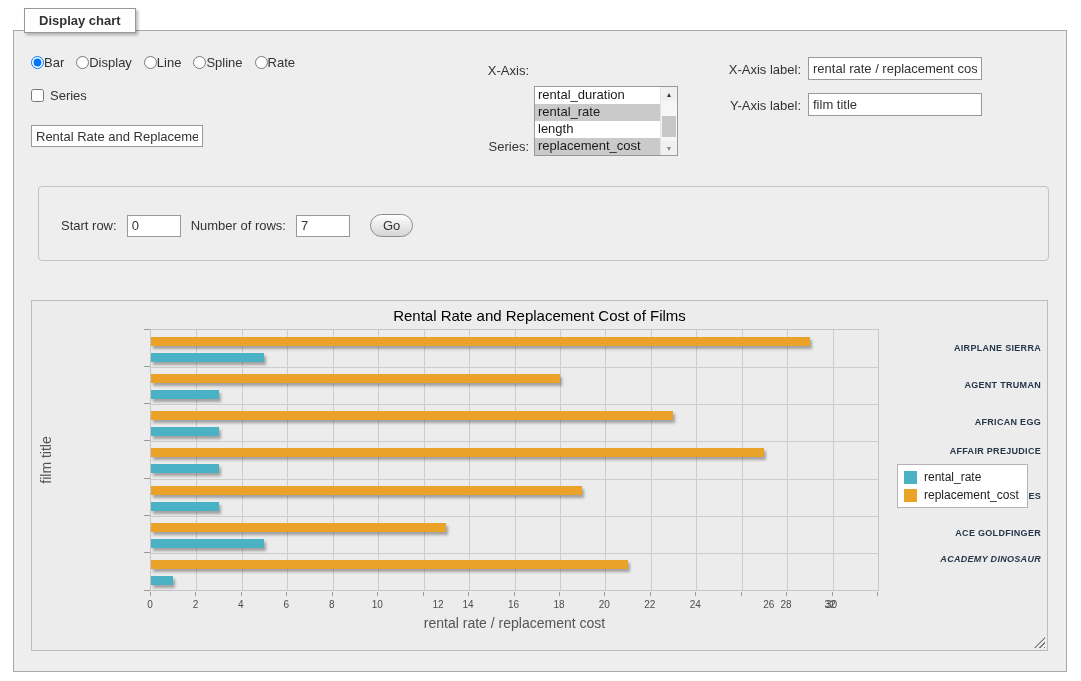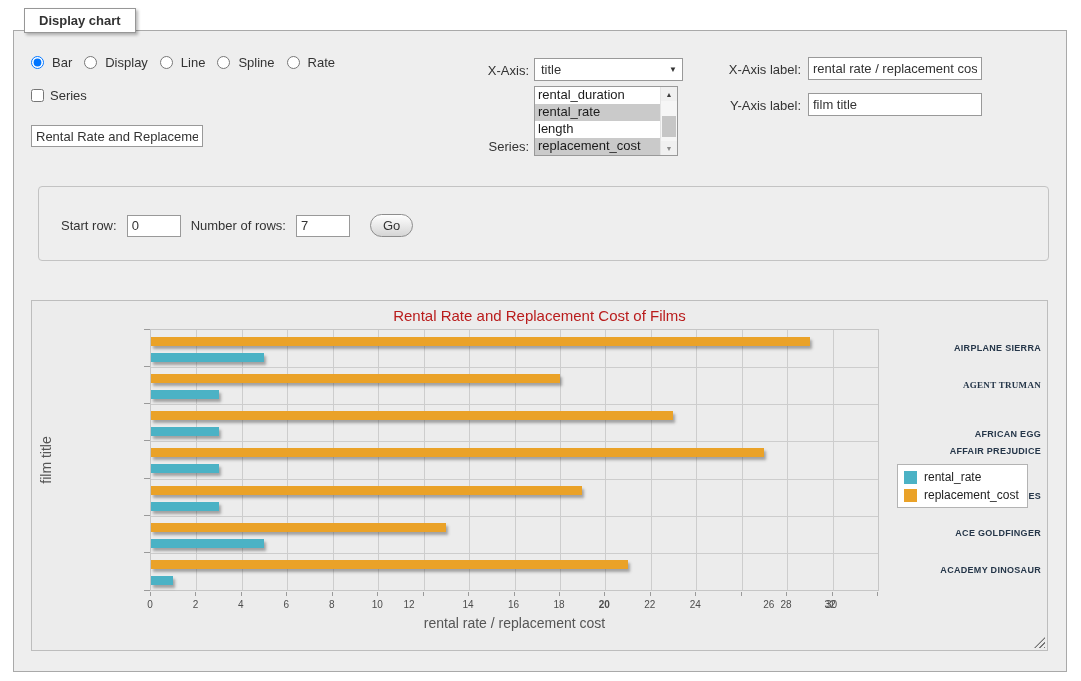--- a/index.html
+++ b/index.html
@@ -7,21 +7,21 @@
   .page { position:relative; width:1081px; height:681px; background:#fff; overflow:hidden; }
 
   .panel { position:absolute; left:13px; top:30px; width:1054px; height:642px;
            background:#eeeeee; border:1px solid #a9a9a9; }
   .panel-legend { position:absolute; left:10px; top:-23px; background:#ffffff;
            border:1px solid #979797; padding:4px 14px; font-size:13px; font-weight:bold;
            color:#333; box-shadow:2px 2px 3px rgba(0,0,0,0.28); white-space:nowrap; }
 
   .radio-row { position:absolute; left:17px; top:24px; display:flex; gap:12px;
            font-size:13px; color:#333; align-items:center; }
-  .radio-row label { display:flex; align-items:center; gap:8px; cursor:pointer; }
+  .radio-row label { display:flex; align-items:center; gap:0; cursor:pointer; }
   .radio-row input { margin:0; }
   .stacked-row { position:absolute; left:17px; top:57px; display:flex; gap:6px;
            font-size:13px; color:#333; align-items:center; cursor:pointer; }
   .stacked-row input { margin:0; }
 
   .text-input { border:1px solid #999; background:#fff; font-size:13px; color:#333;
            padding:2px 4px; font-family:"Liberation Sans", sans-serif; }
   .title-input { position:absolute; left:17px; top:94px; width:172px; height:22px; }
 
   .form-label { position:absolute; font-size:13px; color:#333; text-align:right; }
@@ -58,21 +58,21 @@
            font-size:13px; color:#333; }
   .rows-inner .gap { width:10px; }
   .small-input { width:54px; height:22px; }
   .go-button { margin-left:20px; height:23px; padding:1px 12px 2px; border:1px solid #8d8d8d;
            border-radius:12px; background:linear-gradient(#fefefe,#d5d5d5); font-size:13px;
            color:#333; cursor:pointer; font-family:"Liberation Sans", sans-serif; }
 
   .chart-container { position:absolute; left:17px; top:269px; width:1017px; height:351px;
            border:1px solid #bdbdbd; background:#ececec; }
   .chart-title { position:absolute; top:6px; left:0; width:100%; text-align:center;
-           font-size:15px; color:#b91c1c; }
+           font-size:15px; color:#000000; }
   .plot-area { position:absolute; left:118px; top:28px; width:729px; height:262px;
            border:1px solid #c6c6c6; }
   .vgrid { position:absolute; top:0; bottom:0; width:1px; background:#cdcdcd; }
   .hgrid { position:absolute; left:0; right:0; height:1px; background:#cdcdcd; }
   .bar { position:absolute; left:0; height:9px; box-shadow:2px 3px 3px rgba(70,70,70,0.45); }
   .cat-label { position:absolute; right:6px; transform:translateY(-50%); font-size:9px;
            font-weight:bold; color:#253649; letter-spacing:0.3px; white-space:nowrap; }
   .ytick-mark { position:absolute; left:112px; width:6px; height:1px; background:#9a9a9a; }
   .xtick-mark { position:absolute; top:291px; width:1px; height:4px; background:#9a9a9a; }
   .xtick-label { position:absolute; top:298px; transform:translateX(-50%); font-size:10px;
@@ -122,24 +122,20 @@
       </div>
 
     <label class="stacked-row">
       <input type="checkbox" id="stacked-cb" style="">
       <span>Series</span>
     </label>
 
     <input class="text-input title-input" value="Rental Rate and Replacemer" style="">
 
     <div class="form-label xaxis-label">X-Axis:</div>
-    <div class="xaxis-select">
-      <span>title</span>
-      <span class="dd-arrow">▼</span>
-    </div>
 
     <div class="form-label series-label">Series:</div>
     <div class="series-list">
       <div class="series-items" id="series-items">
           <div class="series-item">rental_duration</div>
           <div class="series-item selected">rental_rate</div>
           <div class="series-item">length</div>
           <div class="series-item selected">replacement_cost</div>
         </div>
       <div class="series-scrollbar">
@@ -214,54 +210,54 @@
           <div class="xtick-label" style="left: 163.438px;">2</div>
           <div class="xtick-mark" style="left: 208.875px;"></div>
           <div class="xtick-label" style="left: 208.875px;">4</div>
           <div class="xtick-mark" style="left: 254.312px;"></div>
           <div class="xtick-label" style="left: 254.312px;">6</div>
           <div class="xtick-mark" style="left: 299.75px;"></div>
           <div class="xtick-label" style="left: 299.75px;">8</div>
           <div class="xtick-mark" style="left: 345.188px;"></div>
           <div class="xtick-label" style="left: 345.188px;">10</div>
           <div class="xtick-mark" style="left: 390.625px;"></div>
-          <div class="xtick-label" style="left: 377px;">12</div>
+          <div class="xtick-label" style="left: 406px;">12</div>
           <div class="xtick-mark" style="left: 436.062px;"></div>
           <div class="xtick-label" style="left: 436.062px;">14</div>
           <div class="xtick-mark" style="left: 481.5px;"></div>
           <div class="xtick-label" style="left: 481.5px;">16</div>
           <div class="xtick-mark" style="left: 526.938px;"></div>
           <div class="xtick-label" style="left: 526.938px;">18</div>
           <div class="xtick-mark" style="left: 572.375px;"></div>
-          <div class="xtick-label" style="left: 572.375px; font-weight: bold;">20</div>
+          <div class="xtick-label" style="left: 572.375px;">20</div>
           <div class="xtick-mark" style="left: 617.812px;"></div>
           <div class="xtick-label" style="left: 617.812px;">22</div>
           <div class="xtick-mark" style="left: 663.25px;"></div>
           <div class="xtick-label" style="left: 663.25px;">24</div>
           <div class="xtick-mark" style="left: 708.688px;"></div>
           <div class="xtick-label" style="left: 708.688px; margin-left: 28px;">26</div>
           <div class="xtick-mark" style="left: 754.125px;"></div>
           <div class="xtick-label" style="left: 754.125px;">28</div>
           <div class="xtick-mark" style="left: 799.562px;"></div>
           <div class="xtick-label" style="left: 799.562px; text-align: center;">30</div>
           <div class="xtick-mark" style="left: 845px;"></div>
           <div class="xtick-label" style="left: 798px;">32</div>
           <div class="cat-label" style="top: 46.5714px;">AIRPLANE SIERRA</div>
           <div class="ytick-mark" style="top: 28px;"></div>
-          <div class="cat-label" style="top: 83.7143px; font-family: Liberation Serif, serif;">AGENT TRUMAN</div>
+          <div class="cat-label" style="top: 83.7143px;">AGENT TRUMAN</div>
           <div class="ytick-mark" style="top: 65.1429px;"></div>
-          <div class="cat-label" style="top: 120.857px; margin-top: 12px;">AFRICAN EGG</div>
+          <div class="cat-label" style="top: 120.857px;">AFRICAN EGG</div>
           <div class="ytick-mark" style="top: 102.286px;"></div>
           <div class="cat-label" style="top: 150px;">AFFAIR PREJUDICE</div>
           <div class="ytick-mark" style="top: 139.429px;"></div>
           <div class="cat-label" style="top: 195.143px;">ADAPTATION HOLES</div>
           <div class="ytick-mark" style="top: 176.571px;"></div>
           <div class="cat-label" style="top: 232.286px;">ACE GOLDFINGER</div>
           <div class="ytick-mark" style="top: 213.714px;"></div>
-          <div class="cat-label" style="top: 269px;">ACADEMY DINOSAUR</div>
+          <div class="cat-label" style="top: 258px; font-style: italic;">ACADEMY DINOSAUR</div>
           <div class="ytick-mark" style="top: 250.857px;"></div>
           <div class="ytick-mark" style="top: 289px;"></div>
         </div>
       <div class="x-axis-title">rental rate / replacement cost</div>
       <div class="y-axis-title">film title</div>
       <div class="chart-legend" id="chart-legend">
           <div class="legend-row">
             <span class="legend-swatch" style="background: rgb(75, 178, 197);"></span>
             <span class="legend-label">rental_rate</span>
           </div>

